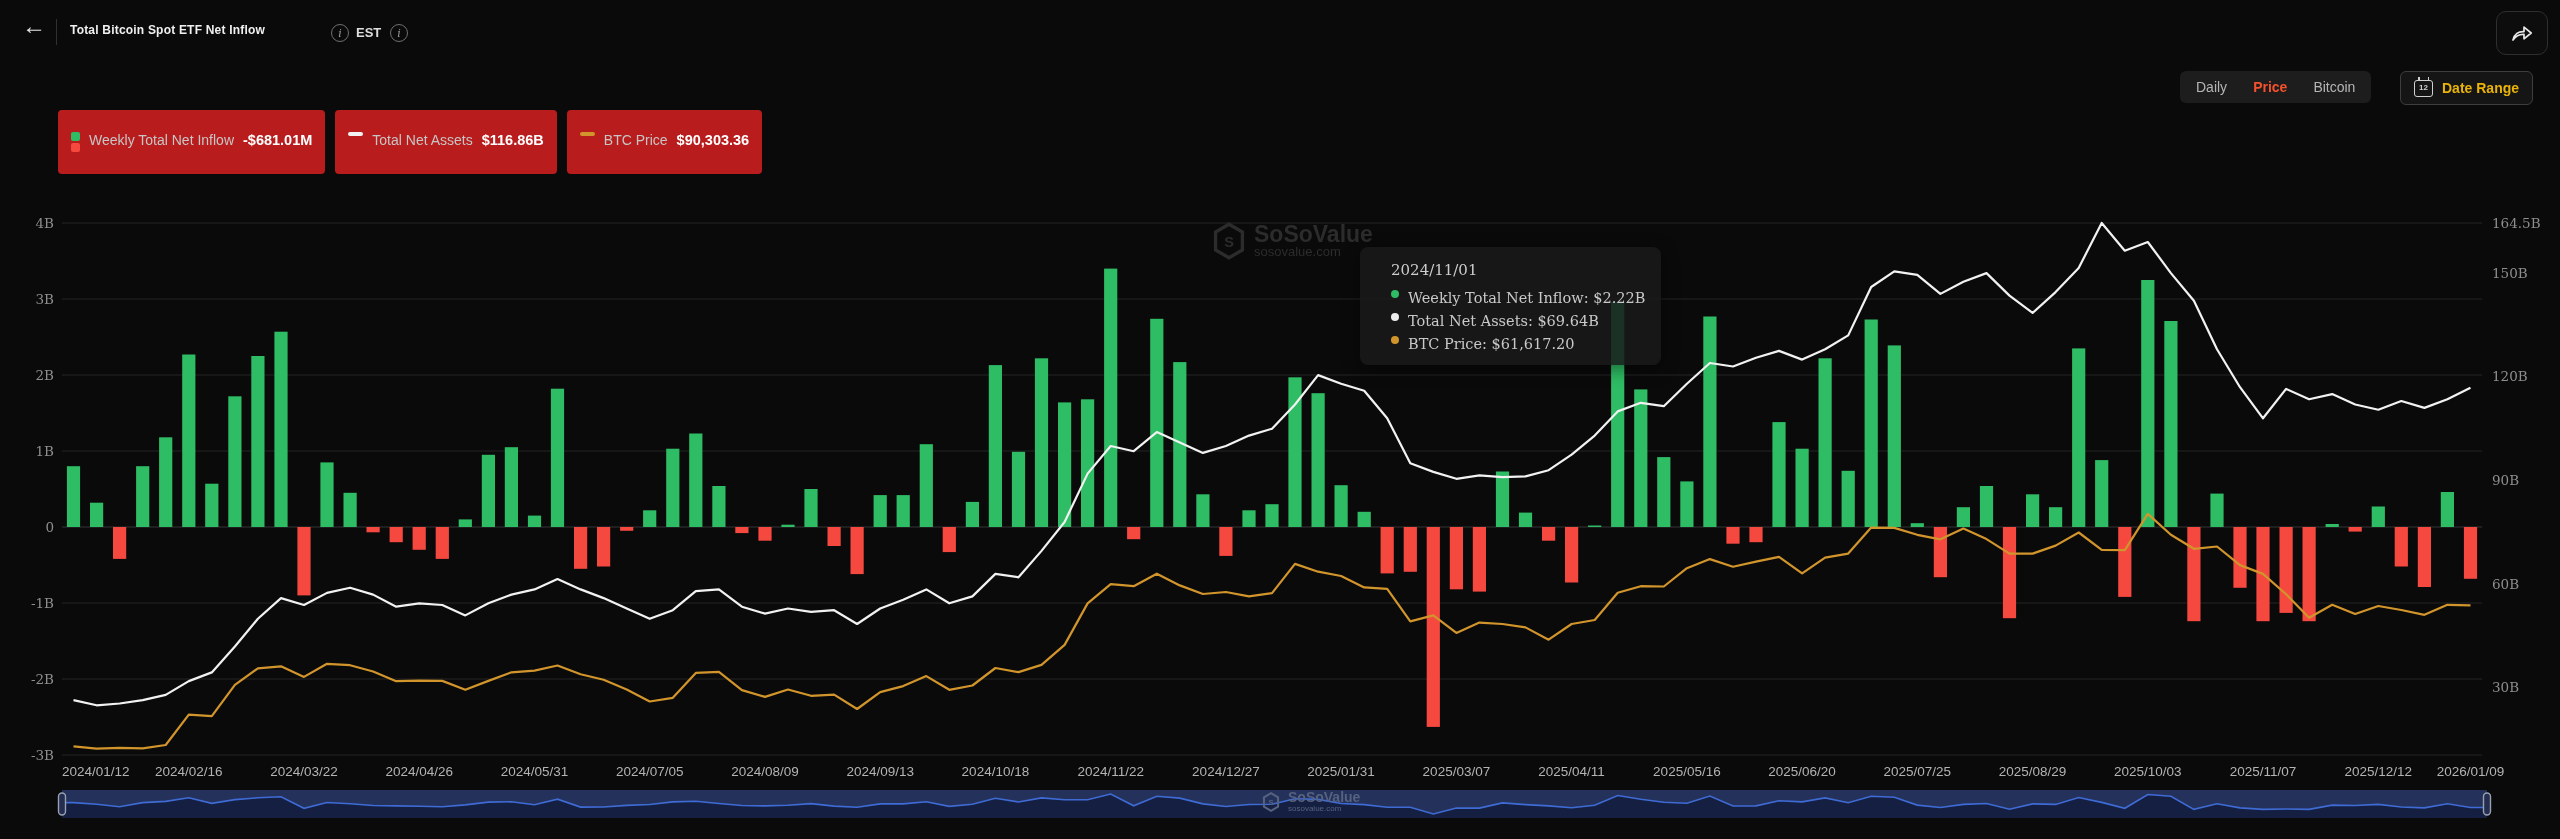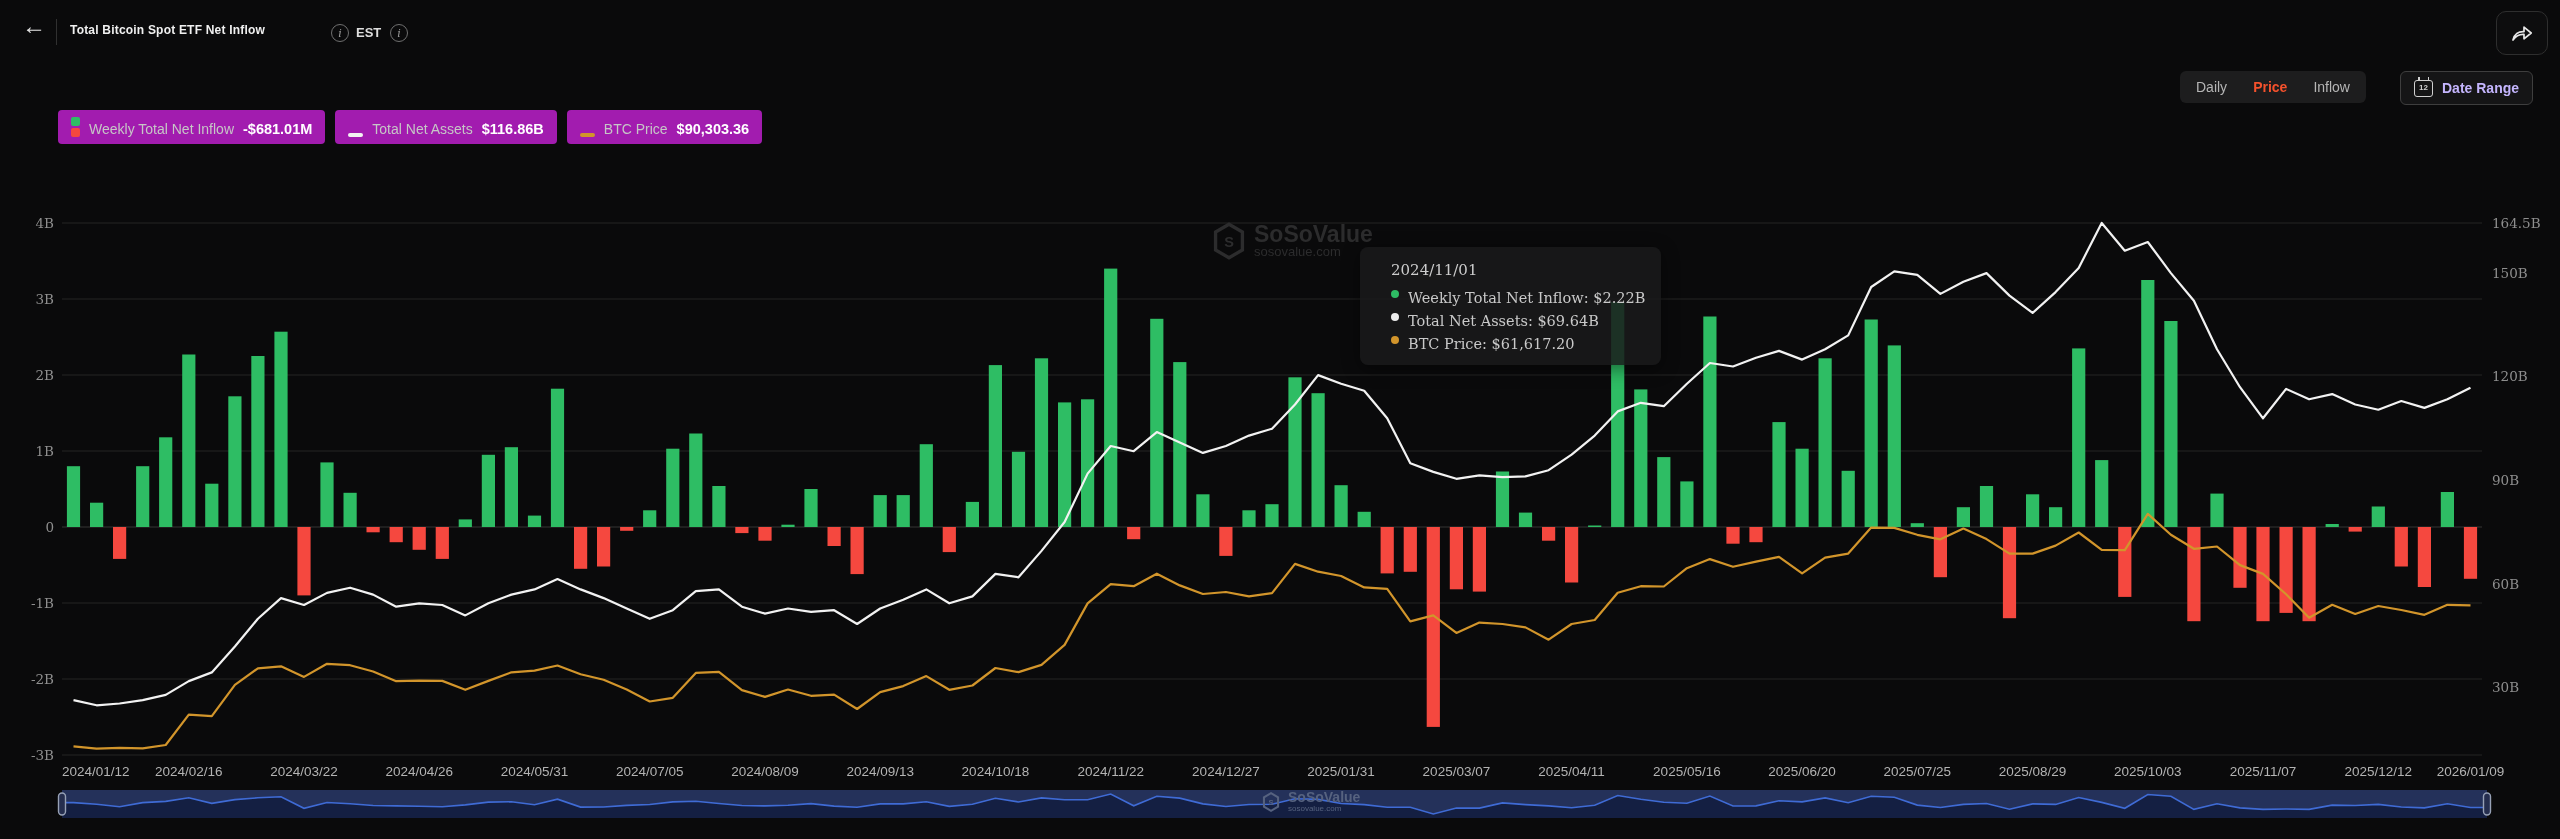--- a/index.html
+++ b/index.html
@@ -15,30 +15,30 @@
   .est{position:absolute;left:356px;top:25px;font-size:13px;font-weight:bold;color:#dedede;}
   .share-btn{position:absolute;left:2496px;top:11px;width:50px;height:42px;border:1px solid #2e2e2e;
         border-radius:10px;display:flex;align-items:center;justify-content:center;cursor:pointer;background:#0d0d0e;}
   
   .tabs{position:absolute;left:2180px;top:71px;height:32px;background:#1d1d1e;border-radius:6px;
         display:flex;align-items:center;padding:0 16px;gap:26px;justify-content:space-between;}
   .tab{font-size:14px;color:#b5b5b5;cursor:pointer;white-space:nowrap;}
   .tab.active{color:#f4512c;font-weight:bold;}
   .dr-btn{position:absolute;left:2400px;top:71px;height:32px;border:1px solid #3e3e3e;border-radius:6px;
         background:#151516;display:flex;align-items:center;gap:9px;padding:0 13px;cursor:pointer;}
-  .dr-btn span.lbl{font-size:14px;font-weight:bold;color:#c4b5fd;white-space:nowrap;}
+  .dr-btn span.lbl{font-size:14px;font-weight:bold;color:#eab308;white-space:nowrap;}
   .cal{width:17px;height:15px;border:1.5px solid #d0d0d0;border-radius:3px;position:relative;
        display:flex;align-items:center;justify-content:center;}
   .cal:before,.cal:after{content:"";position:absolute;top:-4px;width:1.5px;height:4px;background:#d0d0d0;}
   .cal:before{left:3px}.cal:after{right:3px}
   .cal b{font-size:8px;color:#d0d0d0;line-height:10px;font-weight:bold;}
   
   .legend{position:absolute;left:58px;top:110px;display:flex;gap:10px;}
-  .badge{display:flex;align-items:flex-end;gap:9px;background:#a21caf;border-radius:4px;
-         padding:7px 13px;cursor:pointer;}
+  .badge{display:flex;align-items:flex-start;gap:9px;background:#b91c1c;border-radius:4px;
+         padding:22px 13px;cursor:pointer;}
   .badge .lbl{font-size:14px;color:#c6c6c6;}
   .badge .val{font-size:14.5px;font-weight:bold;color:#ffffff;}
   .ic-split{display:flex;flex-direction:column;gap:2px;}
   .ic-split i{width:9px;height:9px;border-radius:2px;display:block;}
   .dash{width:15px;height:4px;border-radius:2px;display:inline-block;}
   
   #chart-canvas{position:absolute;left:0;top:0;}
   
   .tooltip{position:absolute;left:1360px;top:247px;width:252px;background:rgba(26,26,27,0.86);
         border-radius:8px;padding:14px 18px 13px 31px;z-index:6;
@@ -69,21 +69,21 @@
 
   <div class="share-btn">
     <svg width="24" height="22" viewBox="0 0 24 22">
       <path d="M3 18 C4.2 12.2, 8.6 9.2, 14 9.6 L14 5.2 L21.2 11 L14 16.8 L14 12.4 C9.4 12.1, 5.6 14.2, 3 18 Z" fill="none" stroke="#e8e8e8" stroke-width="1.7" stroke-linejoin="round"></path>
     </svg>
   </div>
 
   <div class="tabs">
     <span class="tab">Daily</span>
     <span class="tab active">Price</span>
-    <span class="tab">Inflow</span>
+    <span class="tab">Bitcoin</span>
   </div>
   <div class="dr-btn">
     <span class="cal">
         <b>12</b>
       </span>
     <span class="lbl">Date Range</span>
   </div>
 
   <div class="legend">
     <div class="badge">

